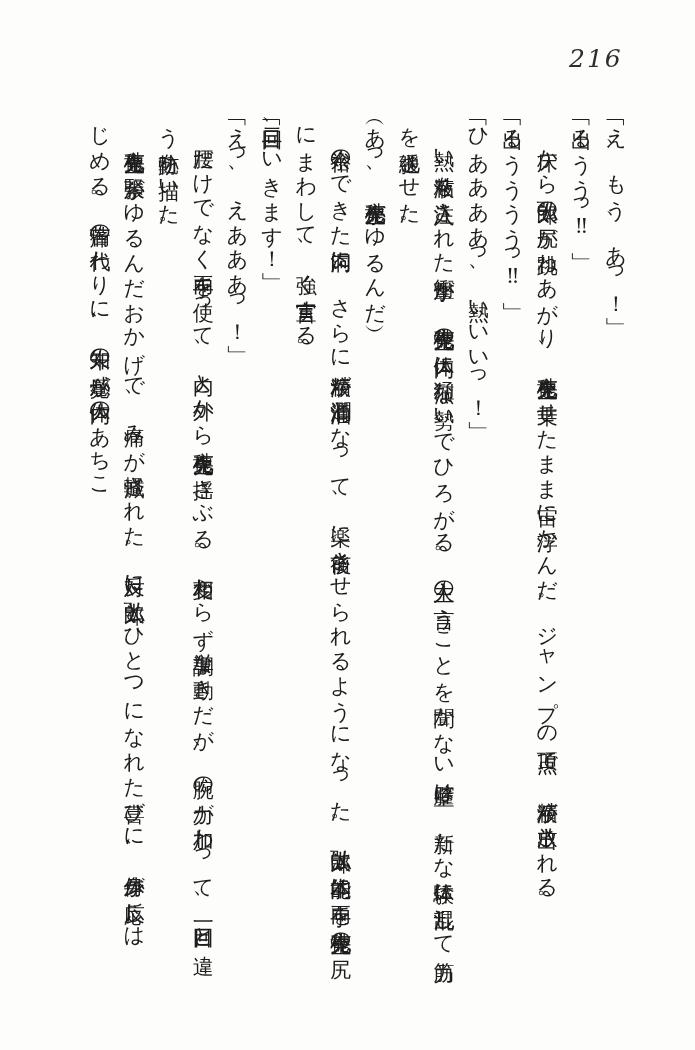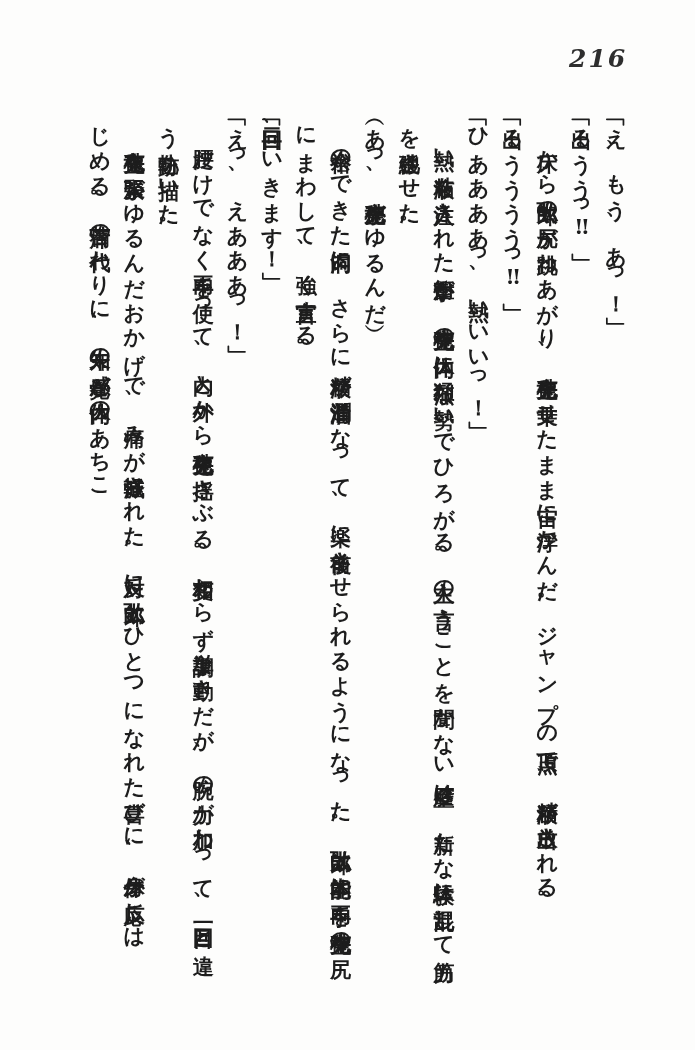--- a/index.html
+++ b/index.html
@@ -7,21 +7,20 @@
     padding: 0;
     background: #ffffff;
   }
   .page {
     position: relative;
     width: 695px;
     height: 1050px;
     background: #fdfdfc;
     overflow: hidden;
     font-family: "DejaVu Serif", "Liberation Serif", serif;
-    font-weight: bold;
   }
   .page-number {
     position: absolute;
     top: 44px;
     left: 569px;
     font-family: "DejaVu Serif", "Liberation Serif", serif;
     font-style: italic;
     font-size: 25px;
     letter-spacing: 2px;
     color: #2e2e2e;

